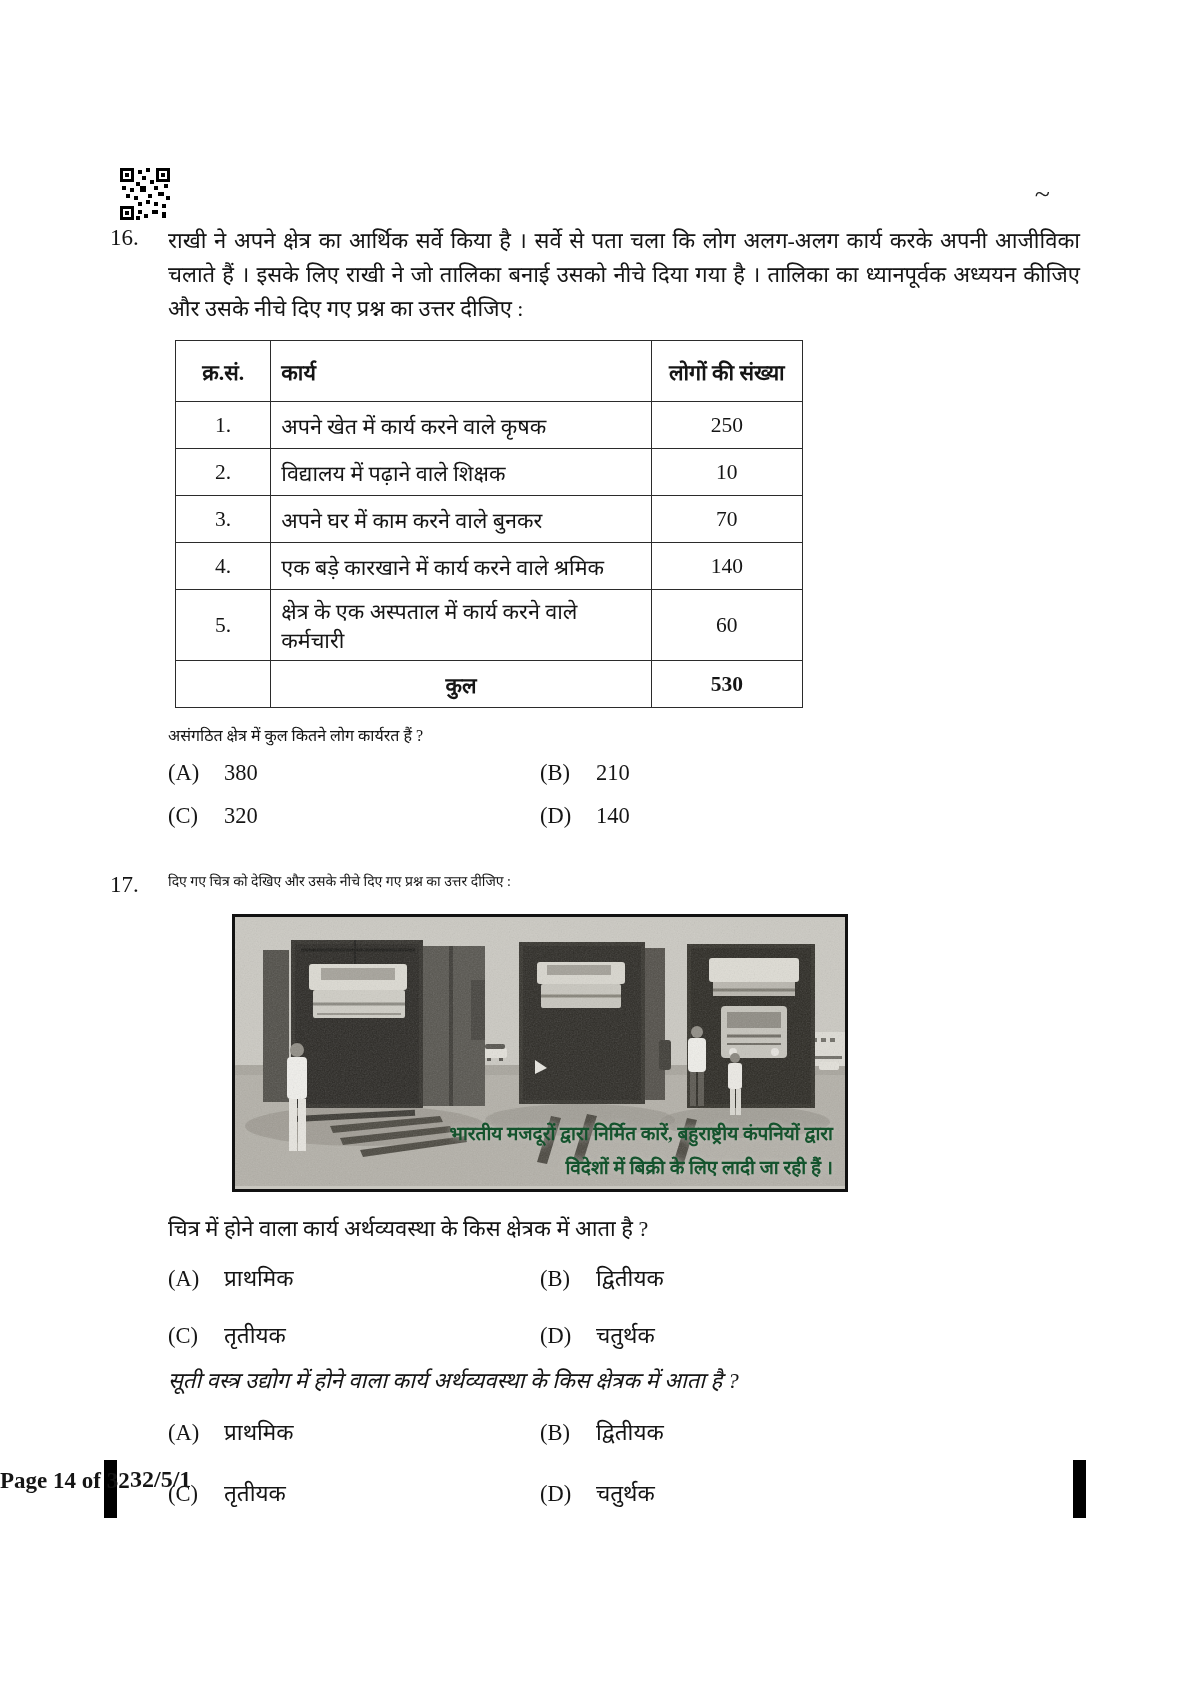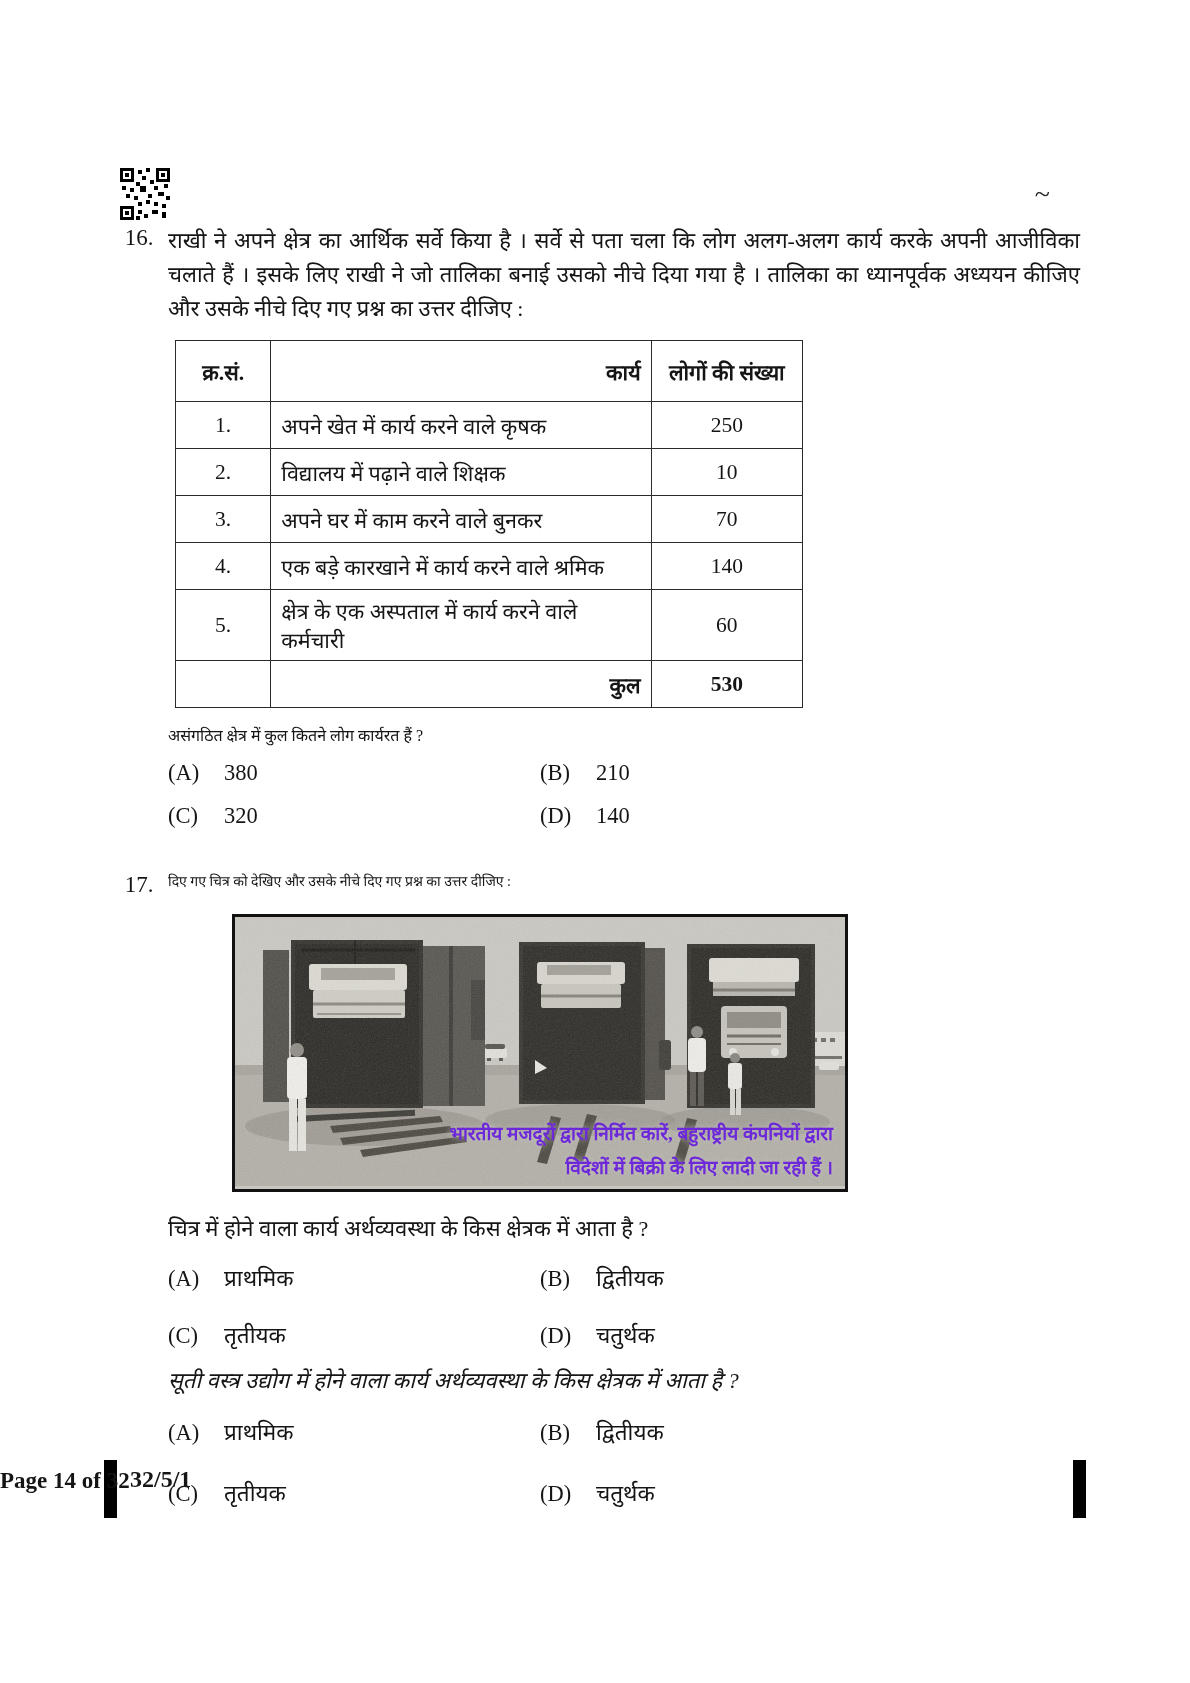--- a/index.html
+++ b/index.html
@@ -14,42 +14,42 @@
   }
   .content{position:absolute;left:110px;right:110px;top:0;}
 
   
   .qr{position:absolute;left:120px;top:168px;width:50px;height:52px;}
   .tilde{position:absolute;right:140px;top:178px;font-size:28px;color:#222;}
 
   
   .q-section{position:relative;}
   .q-row{display:flex;align-items:flex-start;}
-  .q-num{width:58px;flex:0 0 58px;font-size:23px;padding-top:1px;text-align:center;}
+  .q-num{width:58px;flex:0 0 58px;font-size:23px;padding-top:1px;}
   .q-text{width:912px;font-size:22px;line-height:1.55;text-align:justify;}
   .q-text-single{width:912px;font-size:14px;line-height:1.55;}
 
   
   .survey-table{
     border-collapse:collapse;
     margin:14px 0 0 65px;
     width:628px;
     font-size:21.5px;
   }
   .survey-table td,.survey-table th{
     border:1.6px solid #2b2b2b;
     padding:6px 10px;
     vertical-align:middle;
   }
   .survey-table th{font-weight:bold;height:48px;}
   .col-sn{width:78px;text-align:center;}
   .col-work{width:392px;text-align:left;padding-left:16px;}
   .col-count{width:140px;text-align:center;}
   .survey-table td{height:34px;}
-  .total-label{text-align:right;font-weight:bold;padding-right:12px;border-right:1.6px solid #2b2b2b;}
+  .total-label{text-align:center;font-weight:bold;padding-right:12px;border-right:1.6px solid #2b2b2b;}
   .total-value{font-weight:bold;text-align:center;border:2.4px solid #2b2b2b;}
   .empty-cell{border-bottom:1.6px solid #2b2b2b;}
 
   .sub-question{margin:16px 0 0 58px;font-size:16px;width:900px;}
 
   
   .options{margin:14px 0 0 58px;width:860px;display:grid;grid-template-columns:372px auto;grid-row-gap:17px;}
   .option{display:flex;font-size:22.5px;align-items:baseline;}
   .opt-label{width:52px;flex:0 0 52px;}
   .opt-value{padding-left:4px;}
@@ -60,21 +60,21 @@
     margin:16px 0 0 122px;
     width:610px;height:272px;
     border:3px solid #111;
     background:#c8c6bf;
   }
   .figure-frame svg{display:block;width:100%;height:100%;}
   .figure-caption{
     position:absolute;right:12px;bottom:4px;
     text-align:right;
     font-size:19px;font-weight:bold;line-height:1.8;
-    color:#6d28d9;
+    color:#14532d;
     text-shadow:0 0 6px rgba(200,198,191,.9);
   }
 
   
   .note-row{display:flex;margin-top:36px;}
   .note-label{width:58px;flex:0 0 58px;font-size:22px;font-weight:bold;}
   .note-text{width:912px;font-size:22px;font-weight:bold;line-height:1.5;}
 
   
   .footer{position:absolute;left:0;top:1458px;width:1190px;height:64px;}
@@ -146,21 +146,21 @@
     <section class="q-section mt-q16">
       <div class="q-row">
         <span class="q-num">16.</span>
         <div class="q-text">राखी ने अपने क्षेत्र का आर्थिक सर्वे किया है । सर्वे से पता चला कि लोग अलग-अलग कार्य करके अपनी आजीविका चलाते हैं । इसके लिए राखी ने जो तालिका बनाई उसको नीचे दिया गया है । तालिका का ध्यानपूर्वक अध्ययन कीजिए और उसके नीचे दिए गए प्रश्न का उत्तर दीजिए :</div>
       </div>
 
       <table class="survey-table">
         <thead>
           <tr>
             <th class="col-sn">क्र.सं.</th>
-            <th class="col-work" style="text-align:right;">कार्य</th>
+            <th class="col-work" style="text-align:left;">कार्य</th>
             <th class="col-count">लोगों की संख्या</th>
           </tr>
         </thead>
         <tbody>
           <tr>
             <td class="col-sn">1.</td>
             <td class="col-work">अपने खेत में कार्य करने वाले कृषक</td>
             <td class="col-count">250</td>
           </tr>
           <tr>

